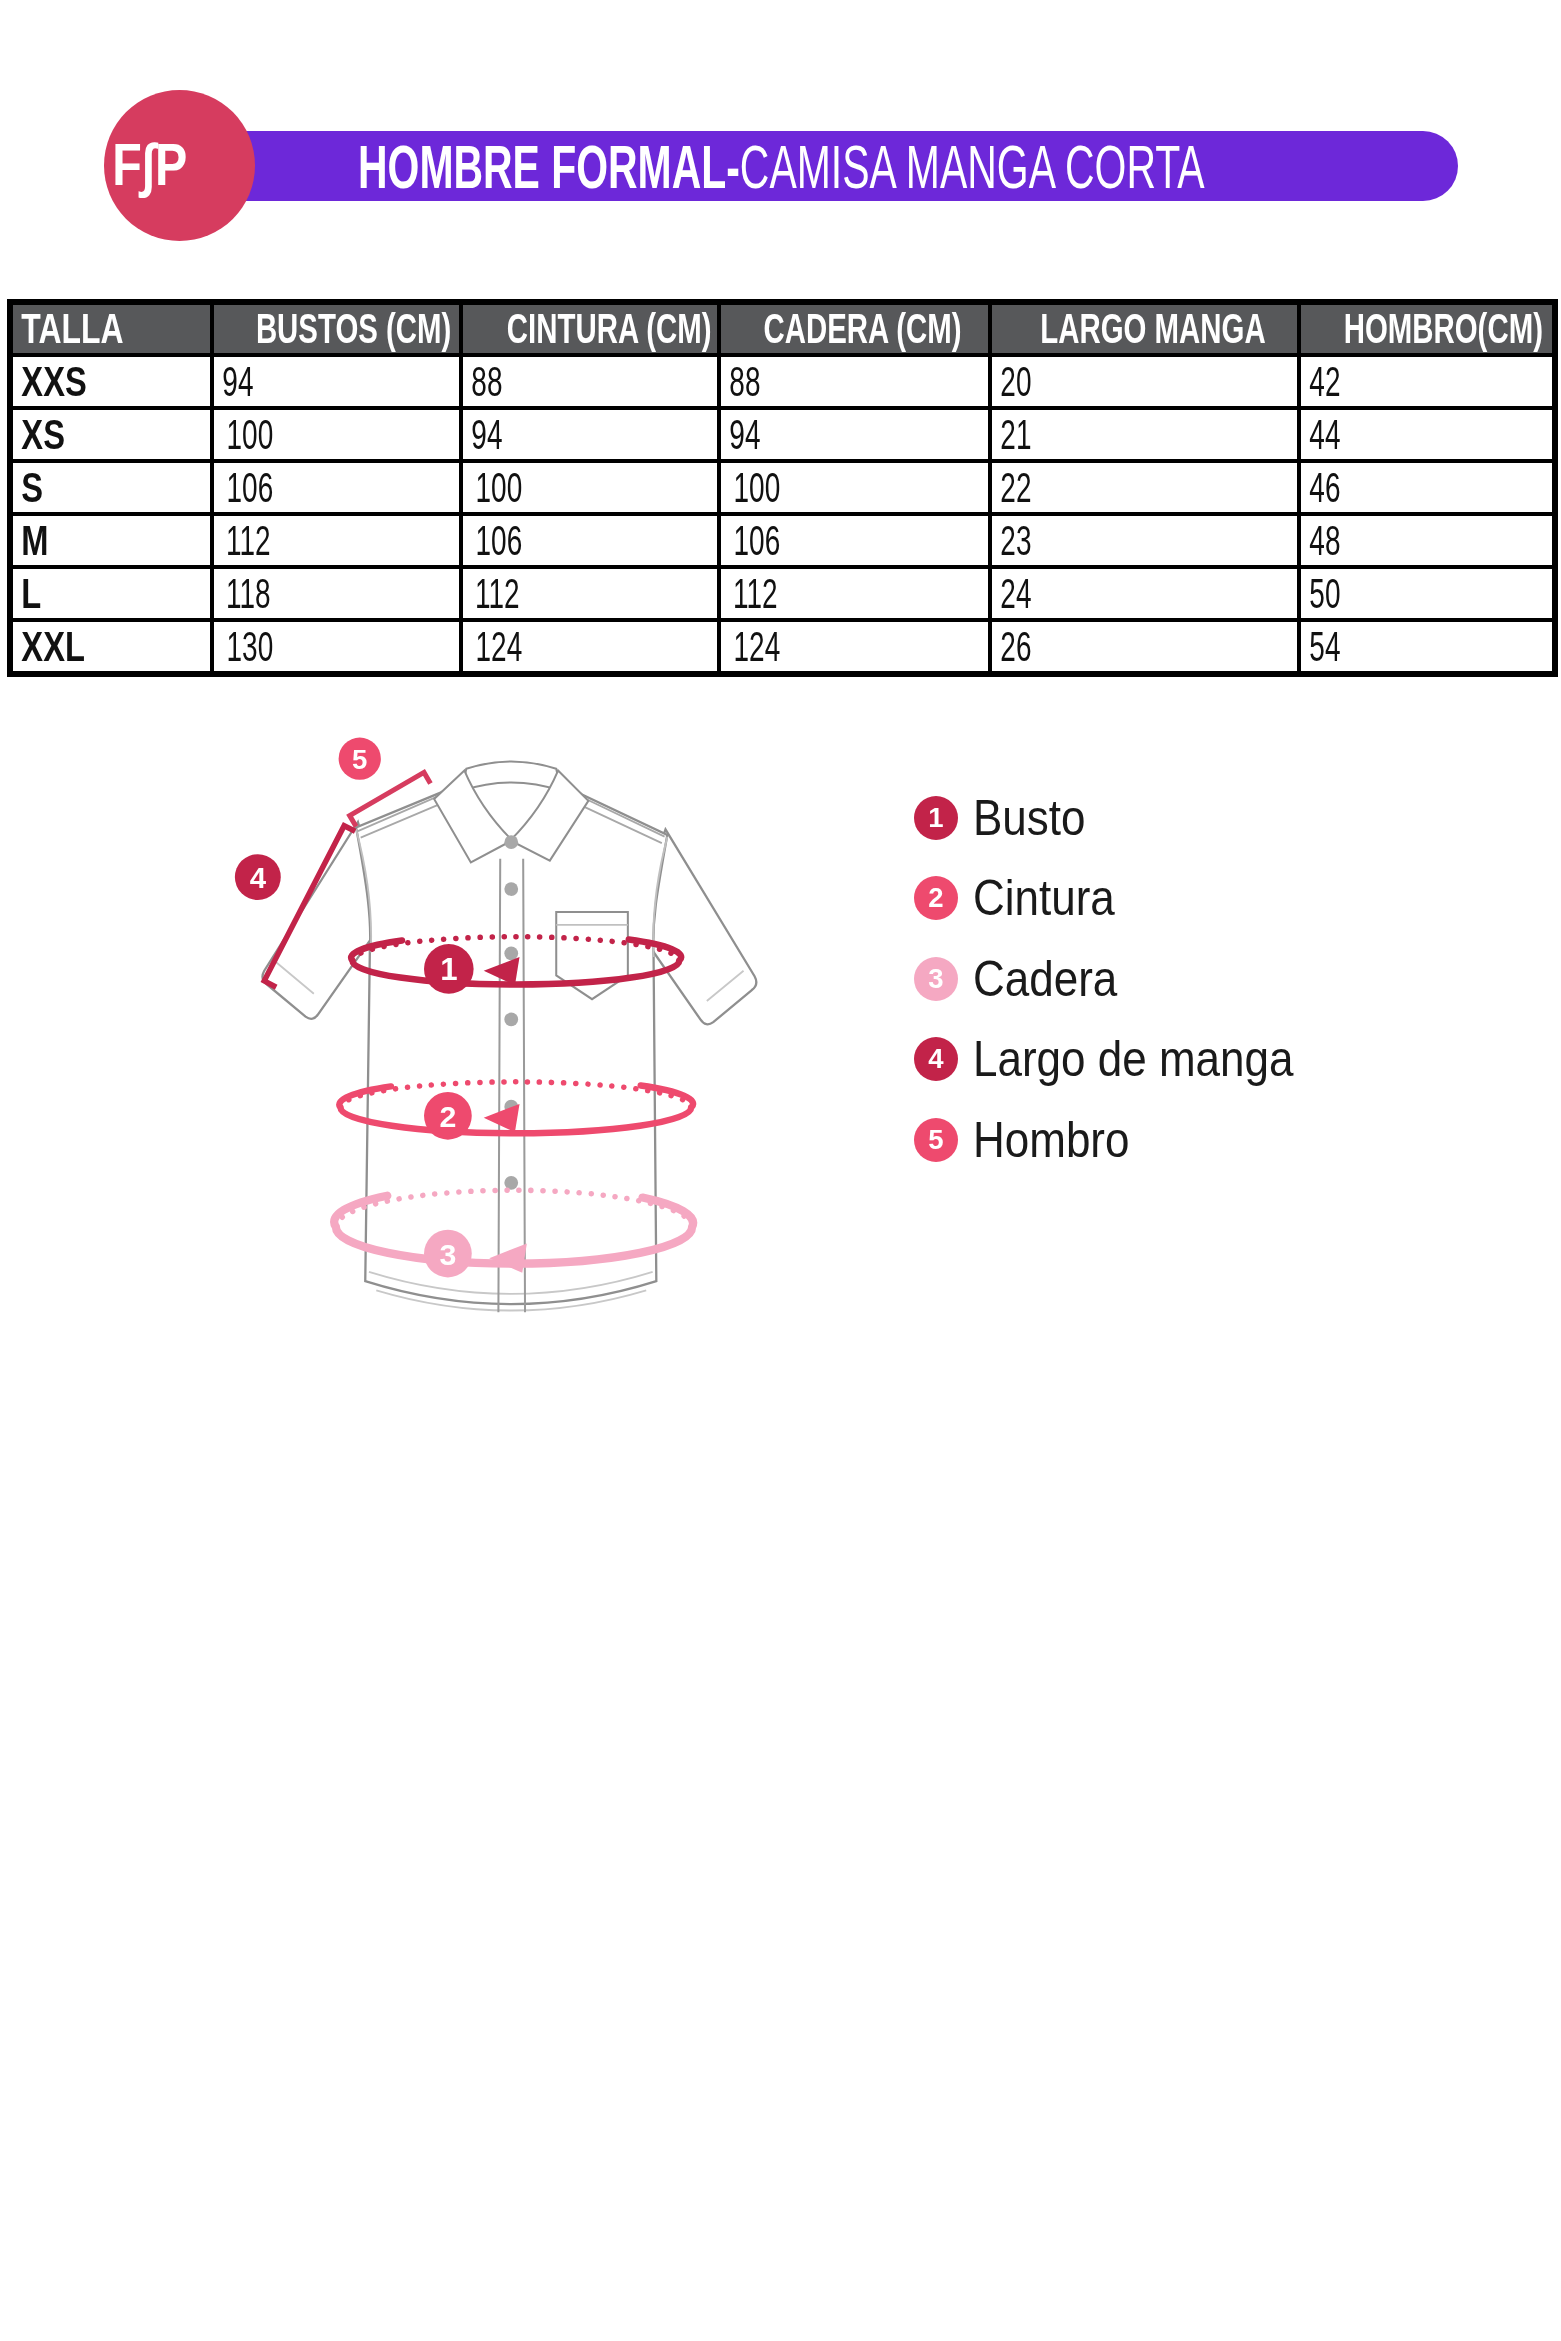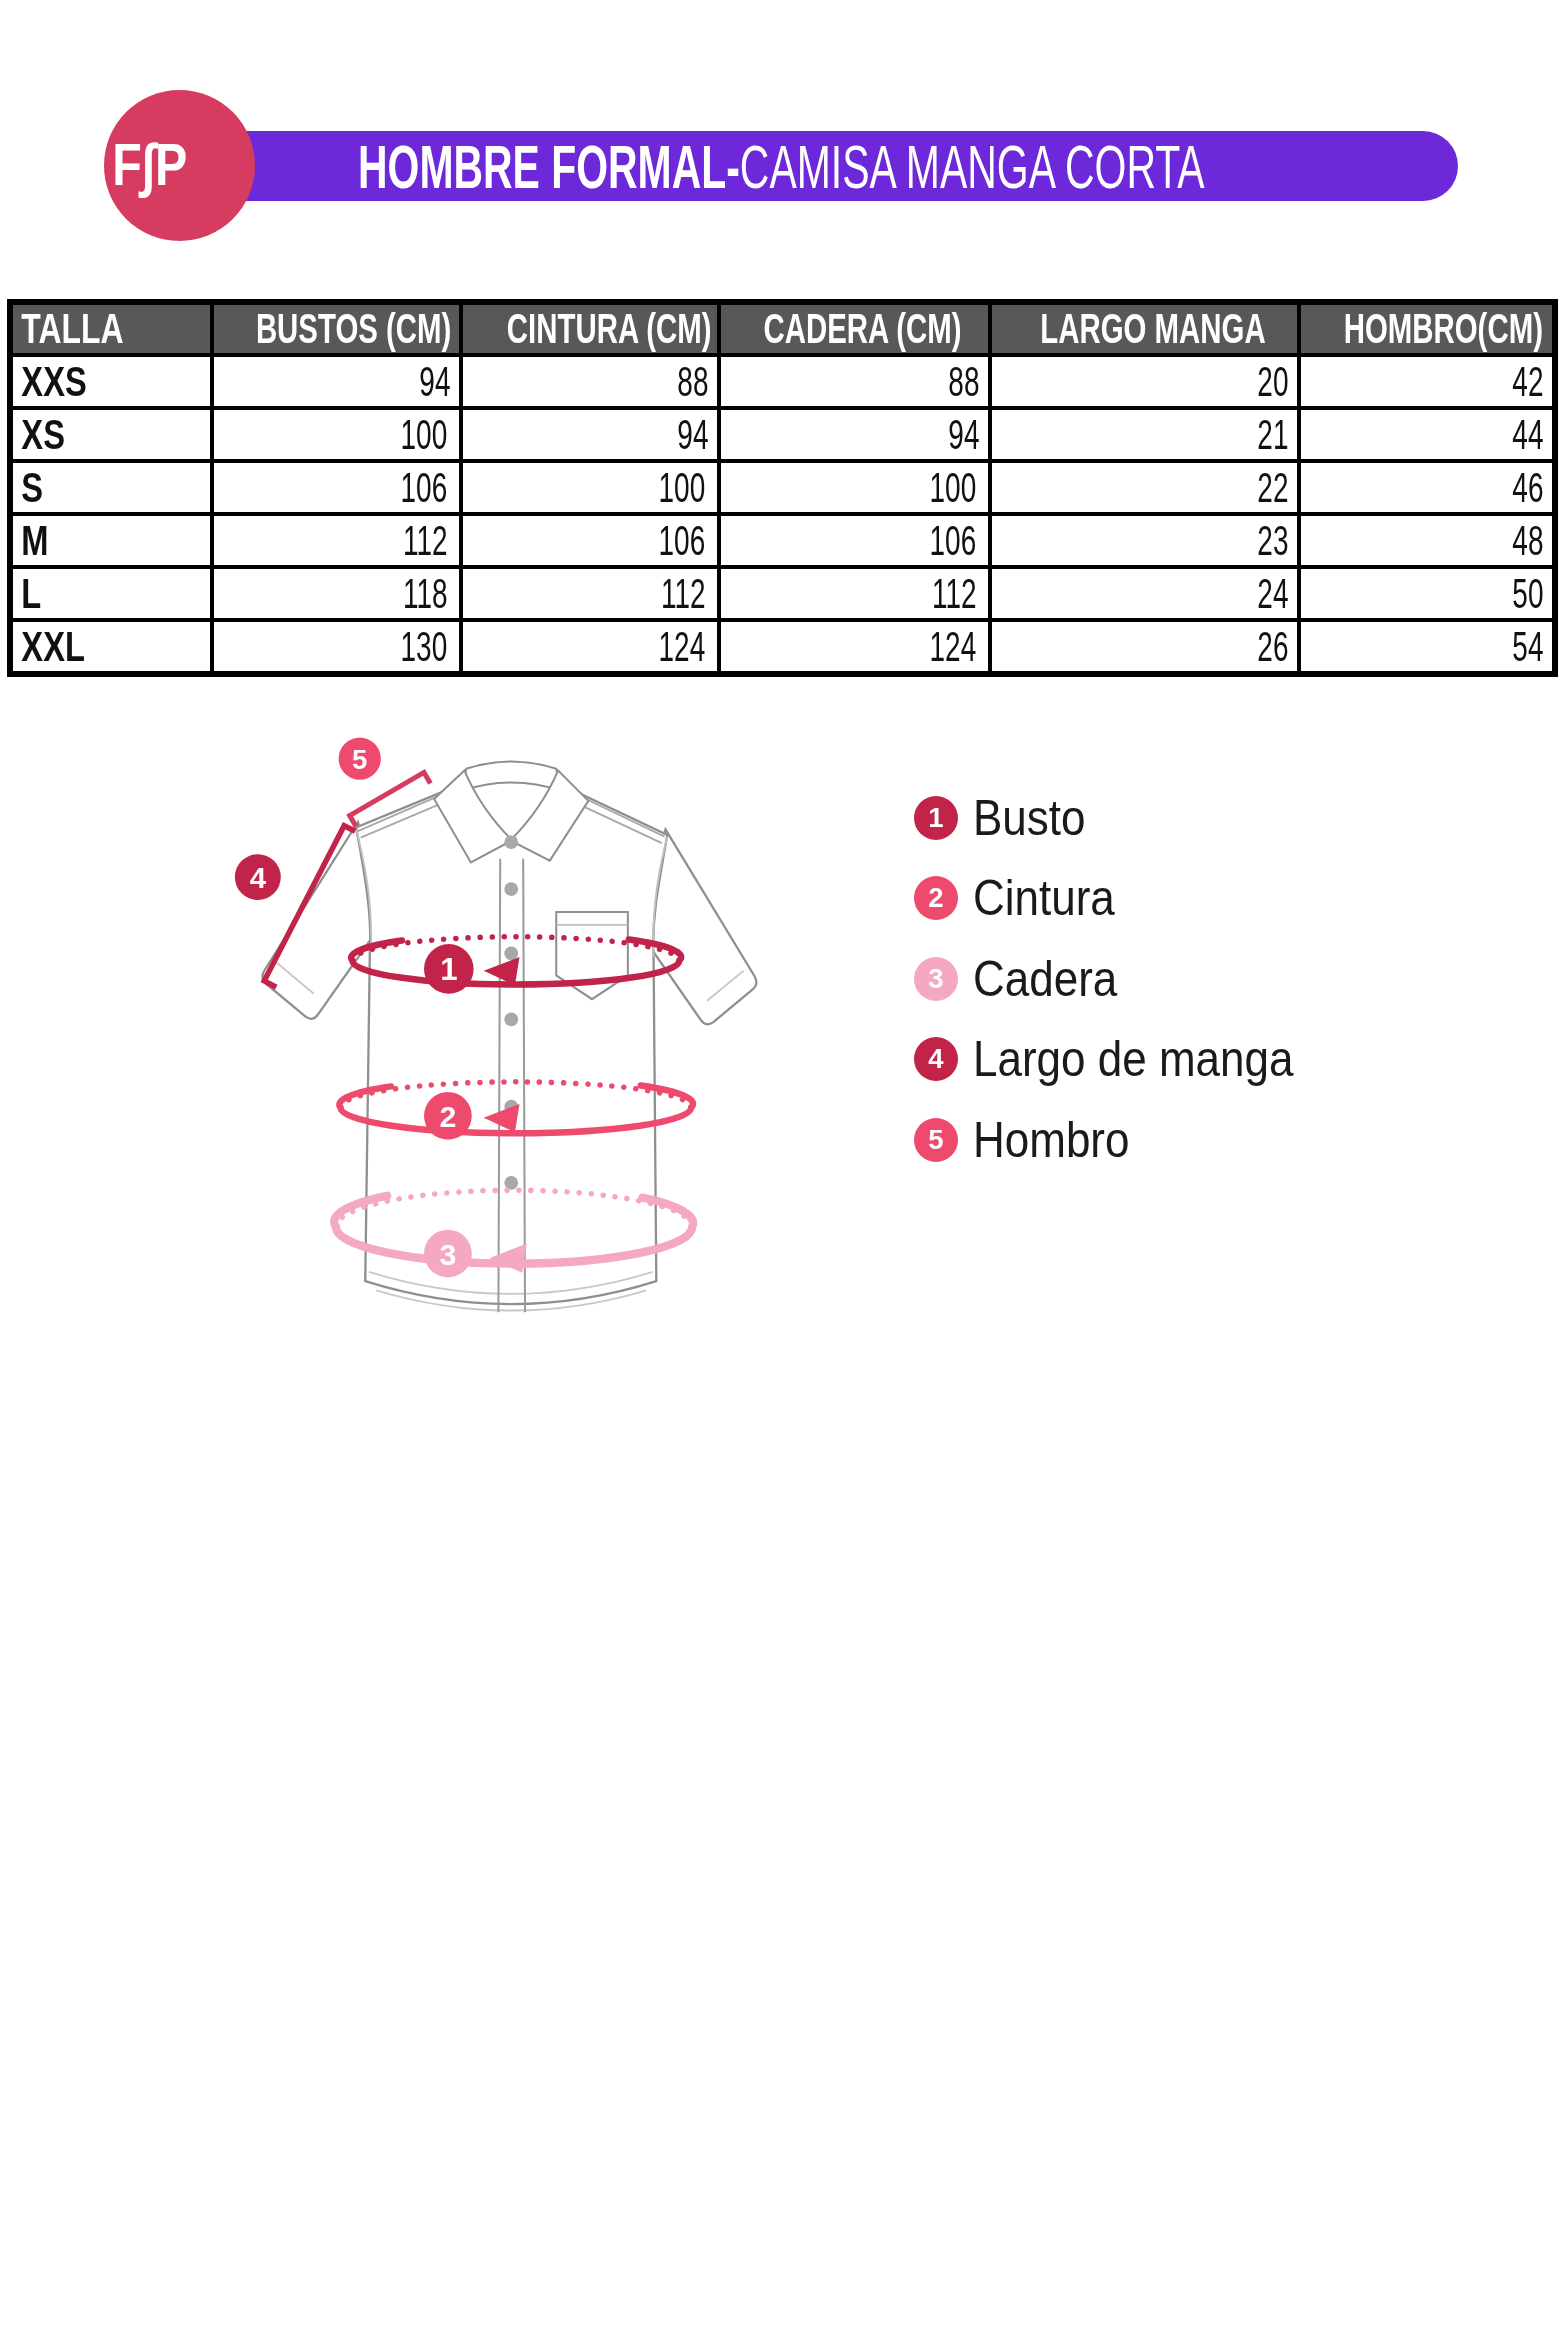--- a/index.html
+++ b/index.html
@@ -31,21 +31,21 @@
     position:absolute;left:7.3px;top:299px;width:1545px;
     border-collapse:collapse;border:6.4px solid #000;table-layout:fixed;
   }
   table.size th,table.size td{
     border:4.6px solid #000;height:48px;padding:0;overflow:hidden;white-space:nowrap;
   }
   table.size th{
     background:#57585a;color:#ffffff;font-weight:bold;font-size:42px;text-align:center;
   }
   table.size th.first,table.size td.first{text-align:left;}
-  table.size td{font-size:43px;text-align:right;color:#111;}
+  table.size td{font-size:43px;text-align:left;color:#111;}
   .cond{display:inline-block;transform:scaleX(0.70);transform-origin:center center;}
   .cond-l{display:inline-block;transform:scaleX(0.76);transform-origin:left center;
     padding-left:11px;font-weight:bold;}
   .num{display:inline-block;transform:scaleX(0.65);transform-origin:center center;
     font-weight:400;}
   
   .diagram{position:absolute;left:211px;top:721px;width:606px;height:606px;}
   
   .legend-item{position:absolute;left:914px;height:51px;display:flex;align-items:center;}
   .legend-badge{

